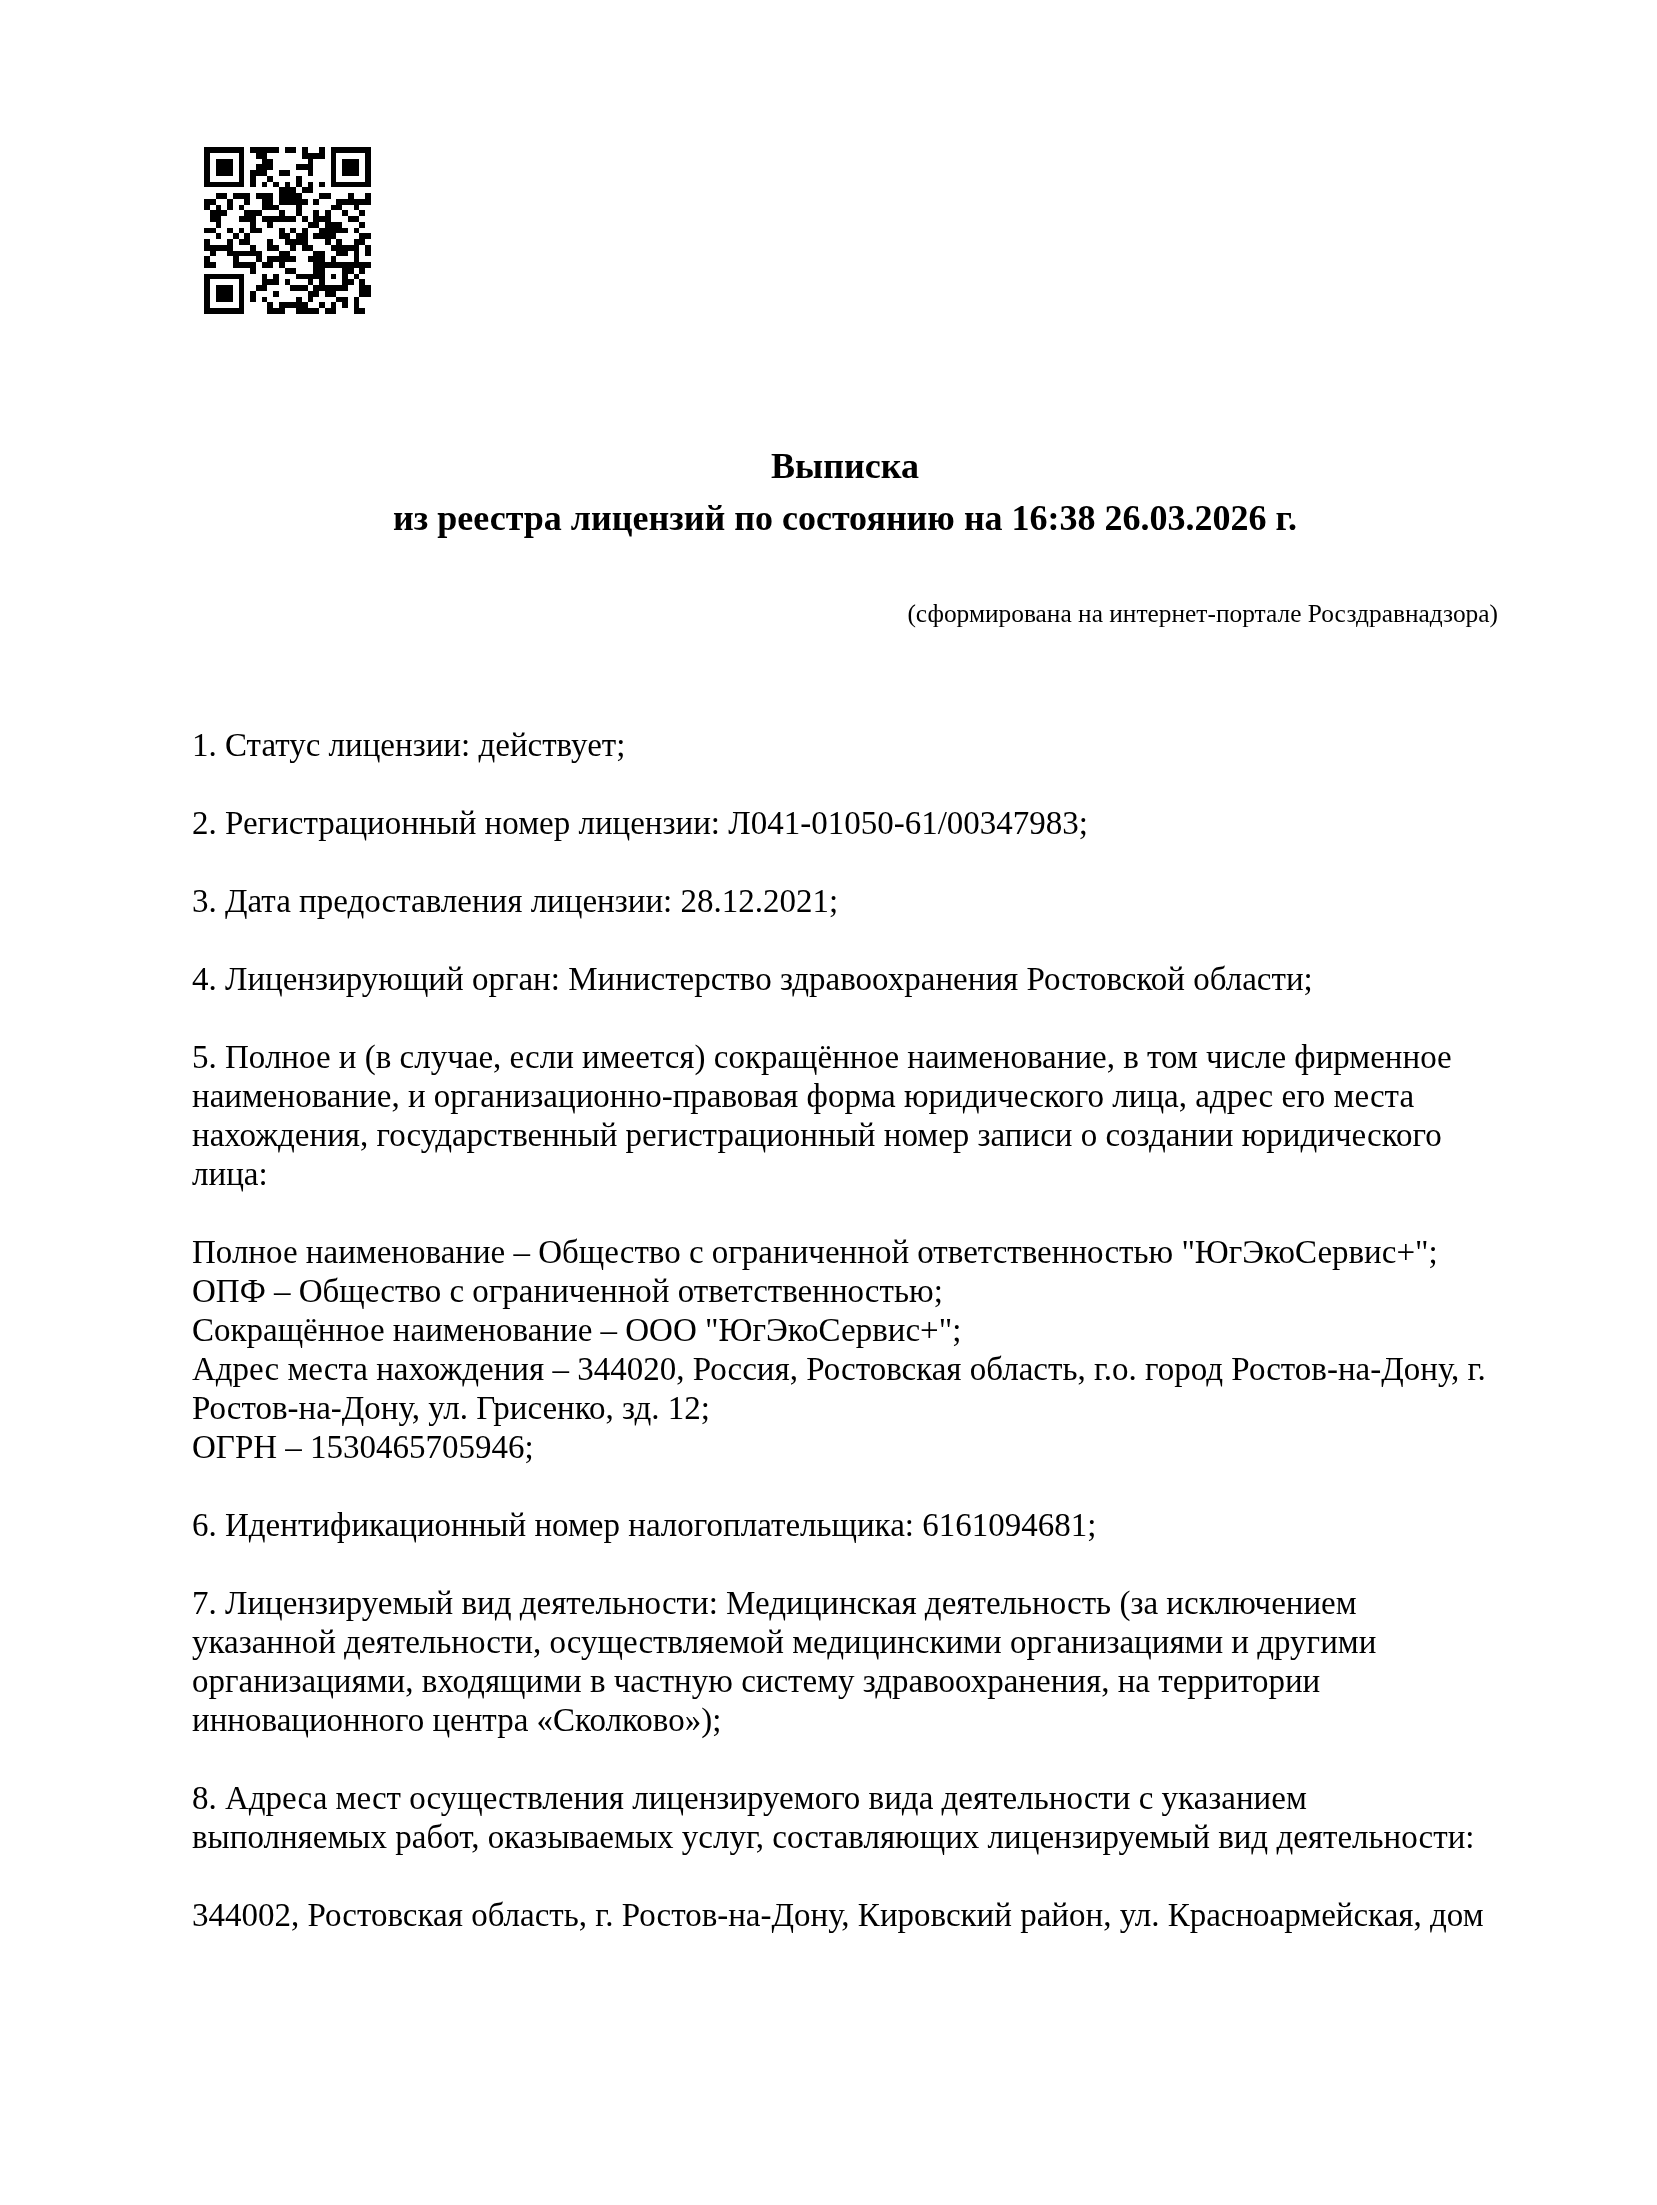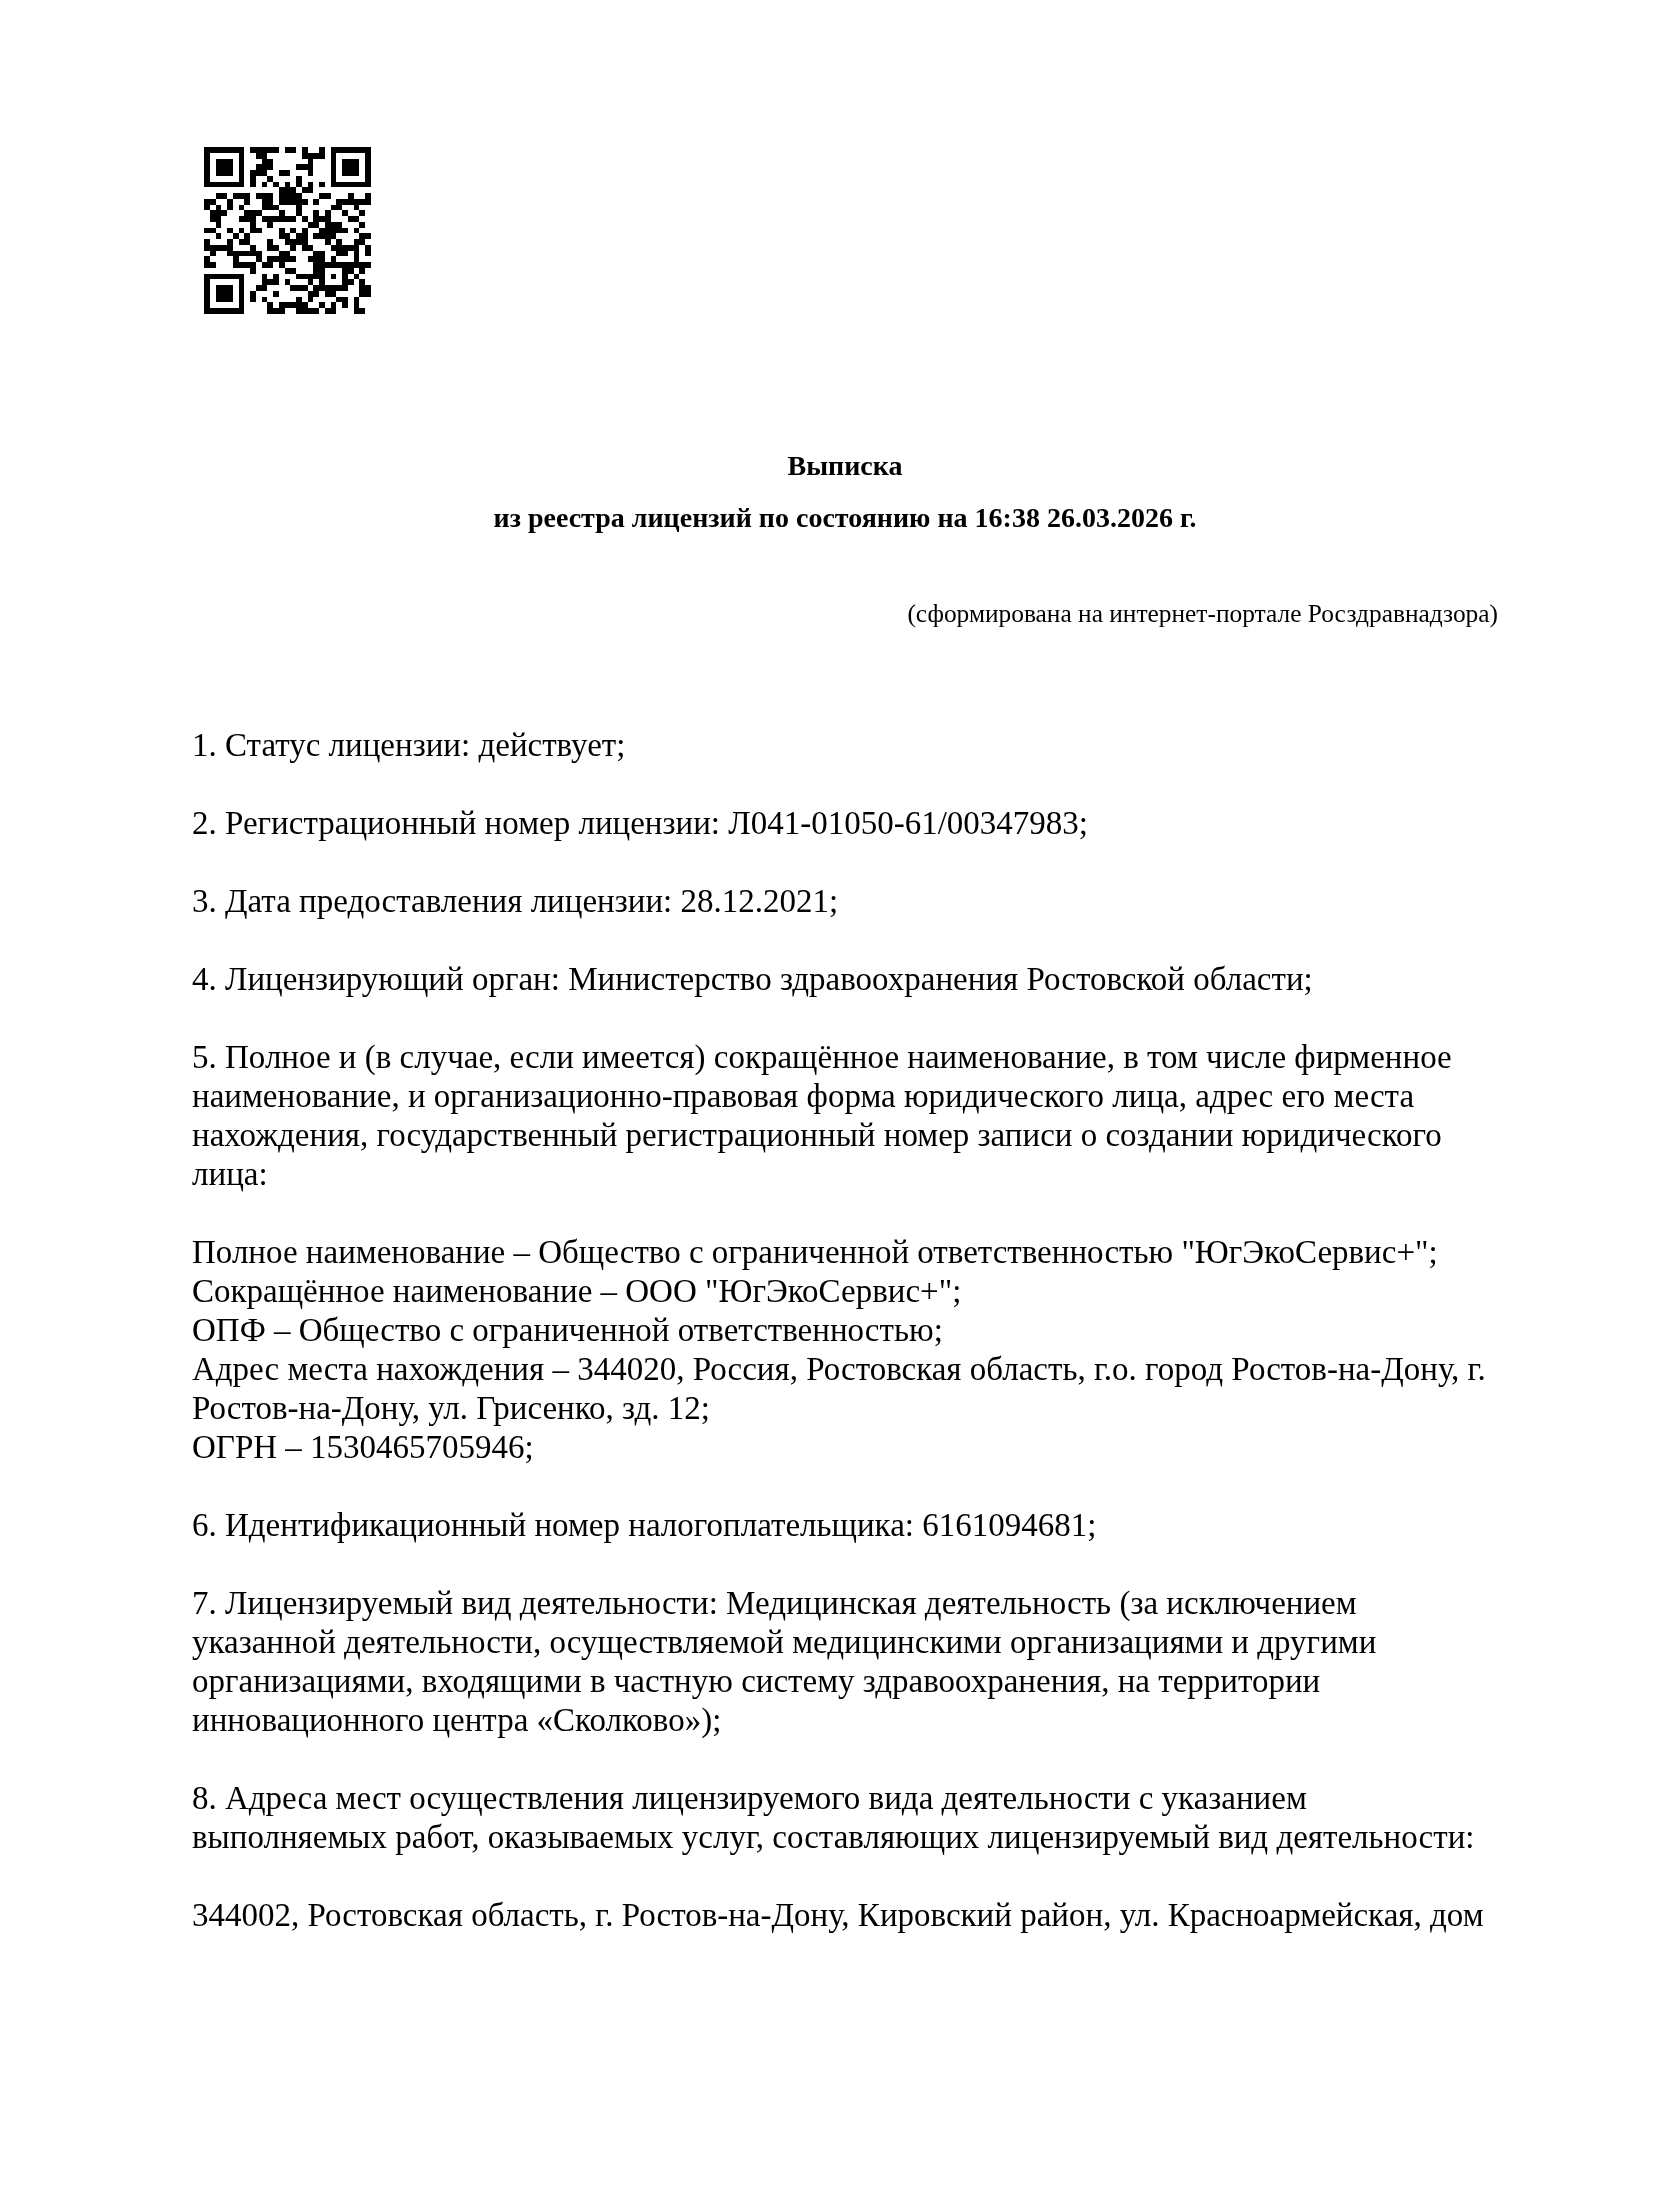--- a/index.html
+++ b/index.html
@@ -20,21 +20,21 @@
   .qr rect { fill:#000000; }
   .content {
     position:absolute;
     left:192px; top:0;
     width:1306px;
   }
   .title {
     margin-top:440px;
     text-align:center;
     font-weight:700;
-    font-size:28px;
+    font-size:36px;
     line-height:52px;
   }
   .subtitle {
     margin-top:53px;
     text-align:right;
     font-size:25.4px;
     line-height:32px;
   }
   .doc-body {
     margin-top:97px;
@@ -476,22 +476,22 @@
           <span class="line">3. Дата предоставления лицензии: 28.12.2021;</span>
         </p>
         <p>
           <span class="line">4. Лицензирующий орган: Министерство здравоохранения Ростовской области;</span>
         </p>
         <p>
           <span class="line">5. Полное и (в случае, если имеется) сокращённое наименование, в том числе фирменное наименование, и организационно-правовая форма юридического лица, адрес его места нахождения, государственный регистрационный номер записи о создании юридического лица:</span>
         </p>
         <p>
           <span class="line">Полное наименование – Общество с ограниченной ответственностью "ЮгЭкоСервис+";</span>
+          <span class="line">ОПФ – Общество с ограниченной ответственностью;</span>
           <span class="line">Сокращённое наименование – ООО "ЮгЭкоСервис+";</span>
-          <span class="line">ОПФ – Общество с ограниченной ответственностью;</span>
           <span class="line">Адрес места нахождения – 344020, Россия, Ростовская область, г.о. город Ростов-на-Дону, г. Ростов-на-Дону, ул. Грисенко, зд. 12;</span>
           <span class="line">ОГРН – 1530465705946;</span>
         </p>
         <p>
           <span class="line">6. Идентификационный номер налогоплательщика: 6161094681;</span>
         </p>
         <p>
           <span class="line">7. Лицензируемый вид деятельности: Медицинская деятельность (за исключением указанной деятельности, осуществляемой медицинскими организациями и другими организациями, входящими в частную систему здравоохранения, на территории инновационного центра «Сколково»);</span>
         </p>
         <p>

